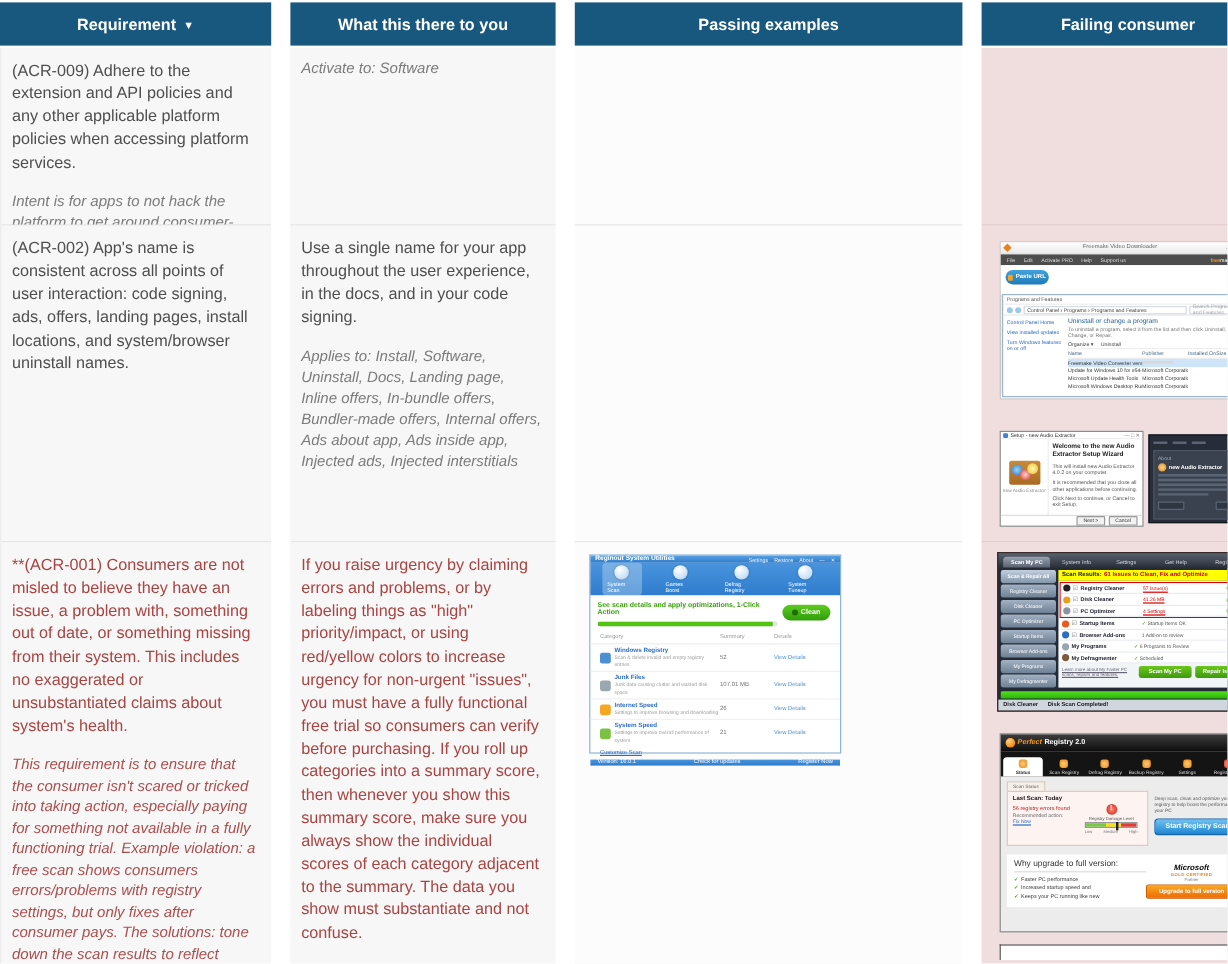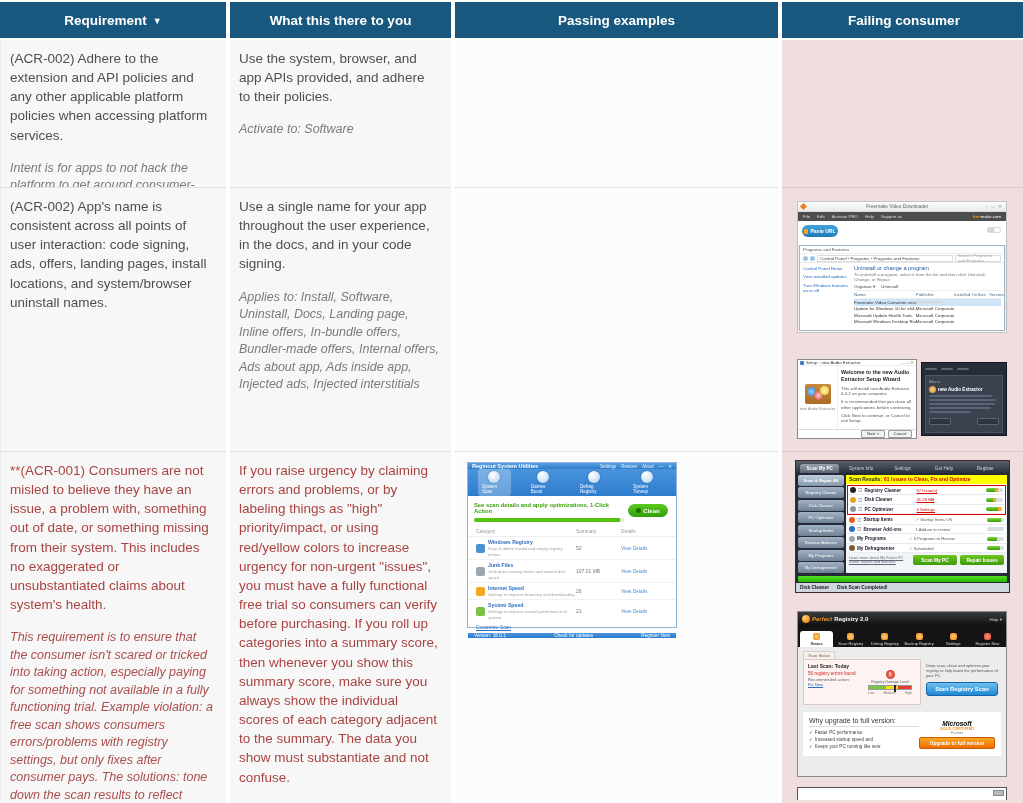--- a/index.html
+++ b/index.html
@@ -1,20 +1,20 @@
 <!DOCTYPE html>
 <html><head>
 <meta charset="utf-8">
 <style>
   * { box-sizing: border-box; margin: 0; padding: 0; }
   html,body { background:#fff; }
   body { font-family:"Liberation Sans","DejaVu Sans",sans-serif; }
   .page { width:1023px; height:803px; overflow:hidden; background:#fff; padding-top:2px; }
 
-  .grid { display:grid; grid-template-columns:226px 221px 323px 244px; column-gap:4px; }
+  .grid { display:grid; grid-template-columns:226px 221px 323px 244px; column-gap:16px; }
   .thead { margin-bottom:2px; }
   .th { height:36px; background:#19587e; color:#fff; font-size:13.5px; font-weight:700;
         display:flex; align-items:center; justify-content:center; gap:6px; }
   .th .sort { font-size:9px; position:relative; top:1px; }
 
   .row .cell { overflow:hidden; padding:9px 12px 8px 9px; border-bottom:1px solid #e2e2e2; }
   .r1 { height:148px; } .r2 { height:264px; } .r3 { height:352px; }
   .c-req, .c-means { background:#f7f7f7; }
   .c-req { border-left:1px solid #ececec; }
   .c-pass { background:#fcfcfc; padding:0 !important; }
@@ -234,25 +234,24 @@
     <div class="th">
         <span>Passing examples</span>
       </div>
     <div class="th">
         <span>Failing consumer</span>
       </div>
   </div>
 
   <div class="grid row r1">
     <div class="cell c-req">
-      <p class="main">(ACR-002) Adhere to the extension and API policies and any other applicable platform policies when accessing platform services.</p>
+      <p class="main">(ACR-009) Adhere to the extension and API policies and any other applicable platform policies when accessing platform services.</p>
       <p class="note">Intent is for apps to not hack the platform to get around consumer-protecting restrictions, but use the interfaces as intended.</p>
     </div>
     <div class="cell c-means">
-      <p class="main">Use the system, browser, and app APIs provided, and adhere to their policies.</p>
       <p class="applies">Activate to: Software</p>
     </div>
     <div class="cell c-pass"></div>
     <div class="cell c-fail"></div>
   </div>
 
   <div class="grid row r2">
     <div class="cell c-req">
       <p class="main">(ACR-002) App's name is consistent across all points of user interaction: code signing, ads, offers, landing pages, install locations, and system/browser uninstall names.</p>
     </div>

